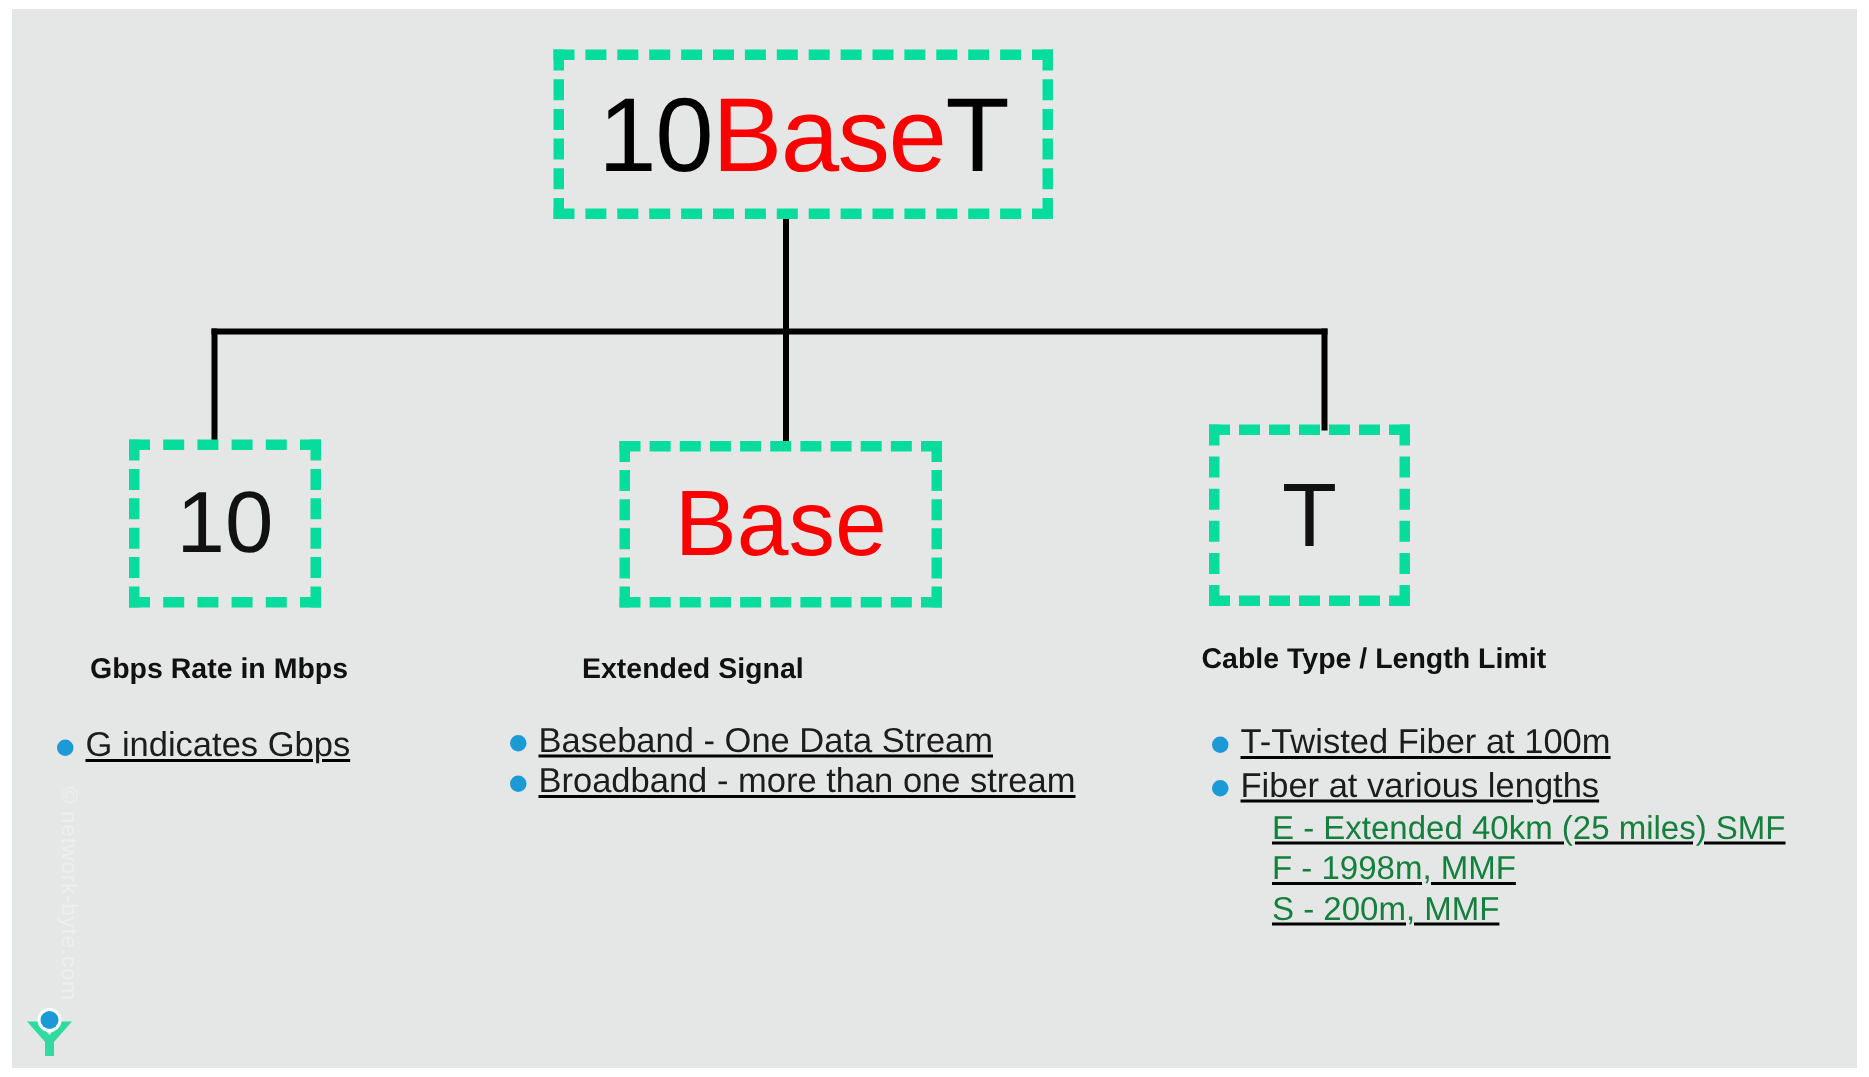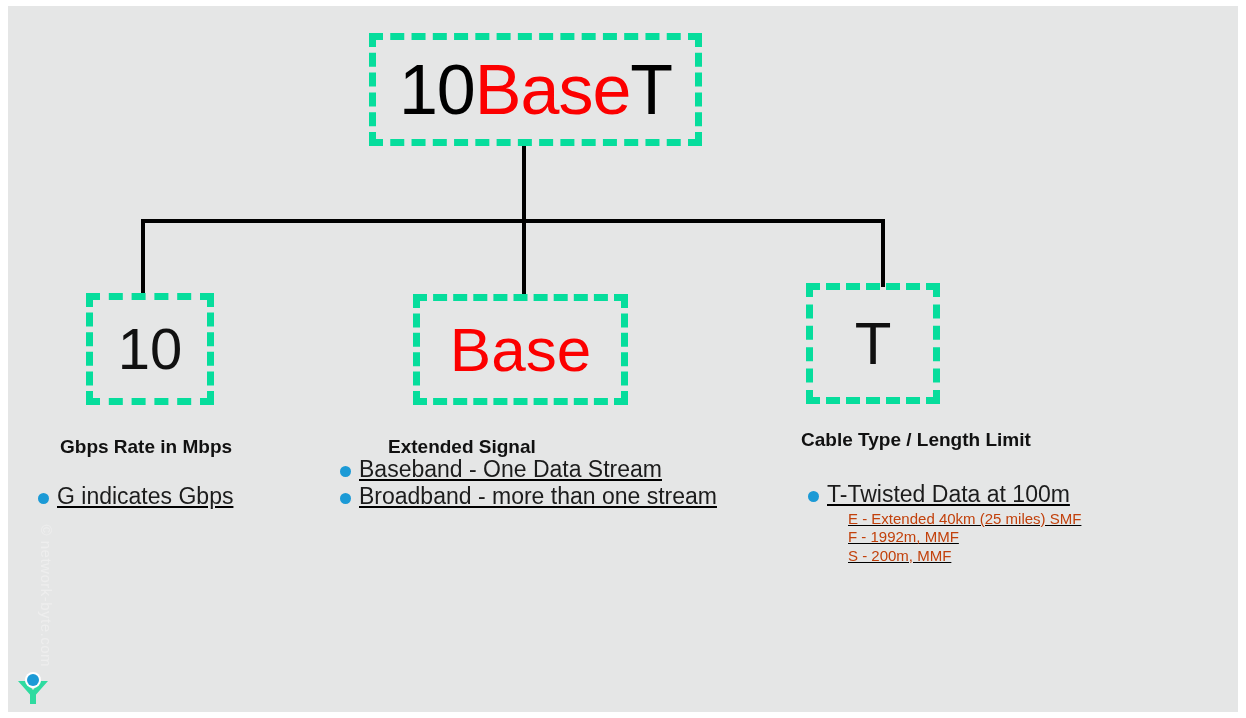--- a/index.html
+++ b/index.html
@@ -130,29 +130,29 @@
     left: 2px;
     top: 10px;
     width: 11px;
     height: 11px;
     border-radius: 50%;
     background: #1b9ad6;
   }
   .sub-item {
     position: relative;
     padding-left: 42px;
-    font-size: 15px;
-    color: #c2410c;
+    font-size: 22px;
+    color: #15803d;
     line-height: 1.22;
     white-space: nowrap;
     font-family: "Liberation Sans", sans-serif;
   }
 
   #list-left  { left: 28px;  top: 477px; }
-  #list-mid   { left: 330px; top: 450px; }
+  #list-mid   { left: 330px; top: 474px; }
   #list-right { left: 798px; top: 475px; }
   #list-right .bullet-item { margin-bottom: 2px; }
 
   
   #watermark {
     position: absolute;
     left: -37px;
     top: 585px;
     width: 150px;
     transform: rotate(90deg);
@@ -204,23 +204,24 @@
     <div class="caption" id="cap-right">Cable Type / Length Limit</div>
 
     <ul class="bullet-list" id="list-left">
         <li class="bullet-item">G indicates Gbps</li>
       </ul>
     <ul class="bullet-list" id="list-mid">
         <li class="bullet-item">Baseband - One Data Stream</li>
         <li class="bullet-item">Broadband - more than one stream</li>
       </ul>
     <ul class="bullet-list" id="list-right">
-        <li class="bullet-item">T-Twisted Data at 100m</li>
+        <li class="bullet-item">T-Twisted Fiber at 100m</li>
+        <li class="bullet-item">Fiber at various lengths</li>
         <li class="sub-item">E - Extended 40km (25 miles) SMF</li>
-        <li class="sub-item">F - 1992m, MMF</li>
+        <li class="sub-item">F - 1998m, MMF</li>
         <li class="sub-item">S - 200m, MMF</li>
       </ul>
 
     <div id="watermark">© network-byte.com</div>
 
     <div id="logo">
       <svg viewBox="0 0 38 40" width="38" height="40" aria-hidden="true">
         <path d="M4 14 L19 31 L34 14 L27 14 L19 23 L11 14 Z" fill="#2fdba0"></path>
         <rect x="16" y="24" width="6" height="13" fill="#2fdba0"></rect>
         <circle cx="19" cy="13" r="8" fill="#ffffff"></circle>

